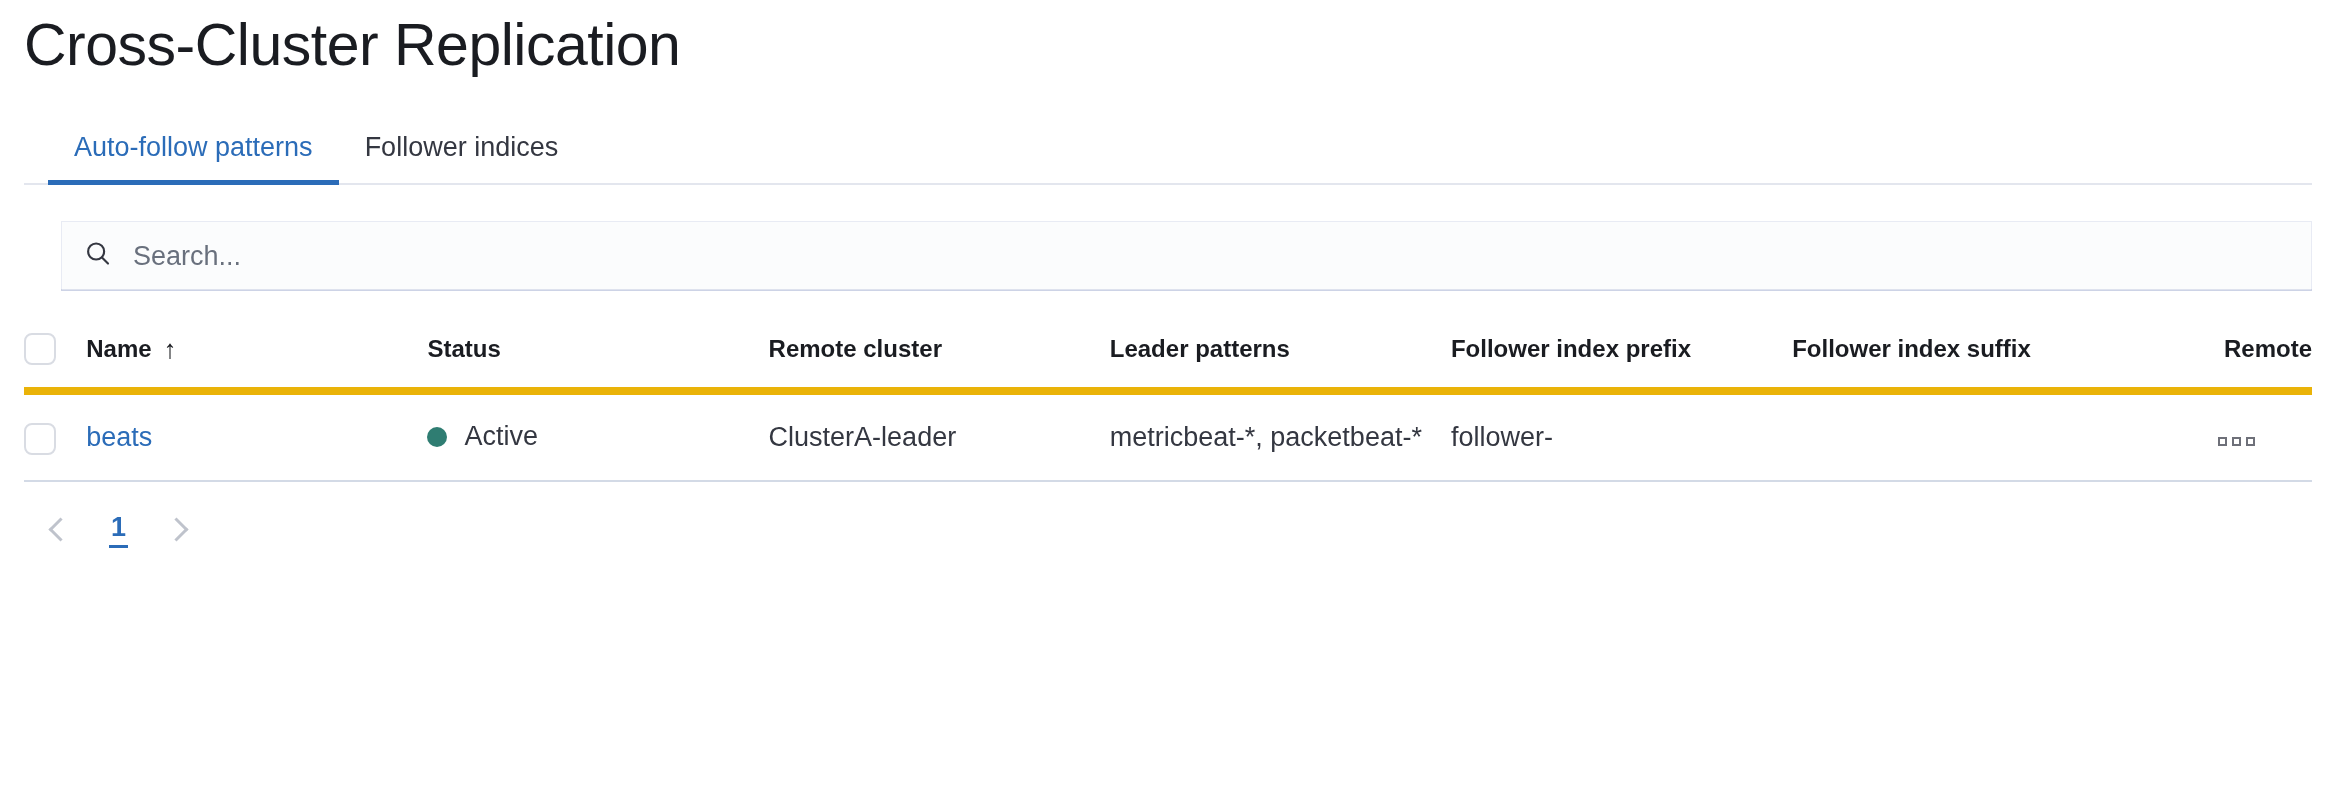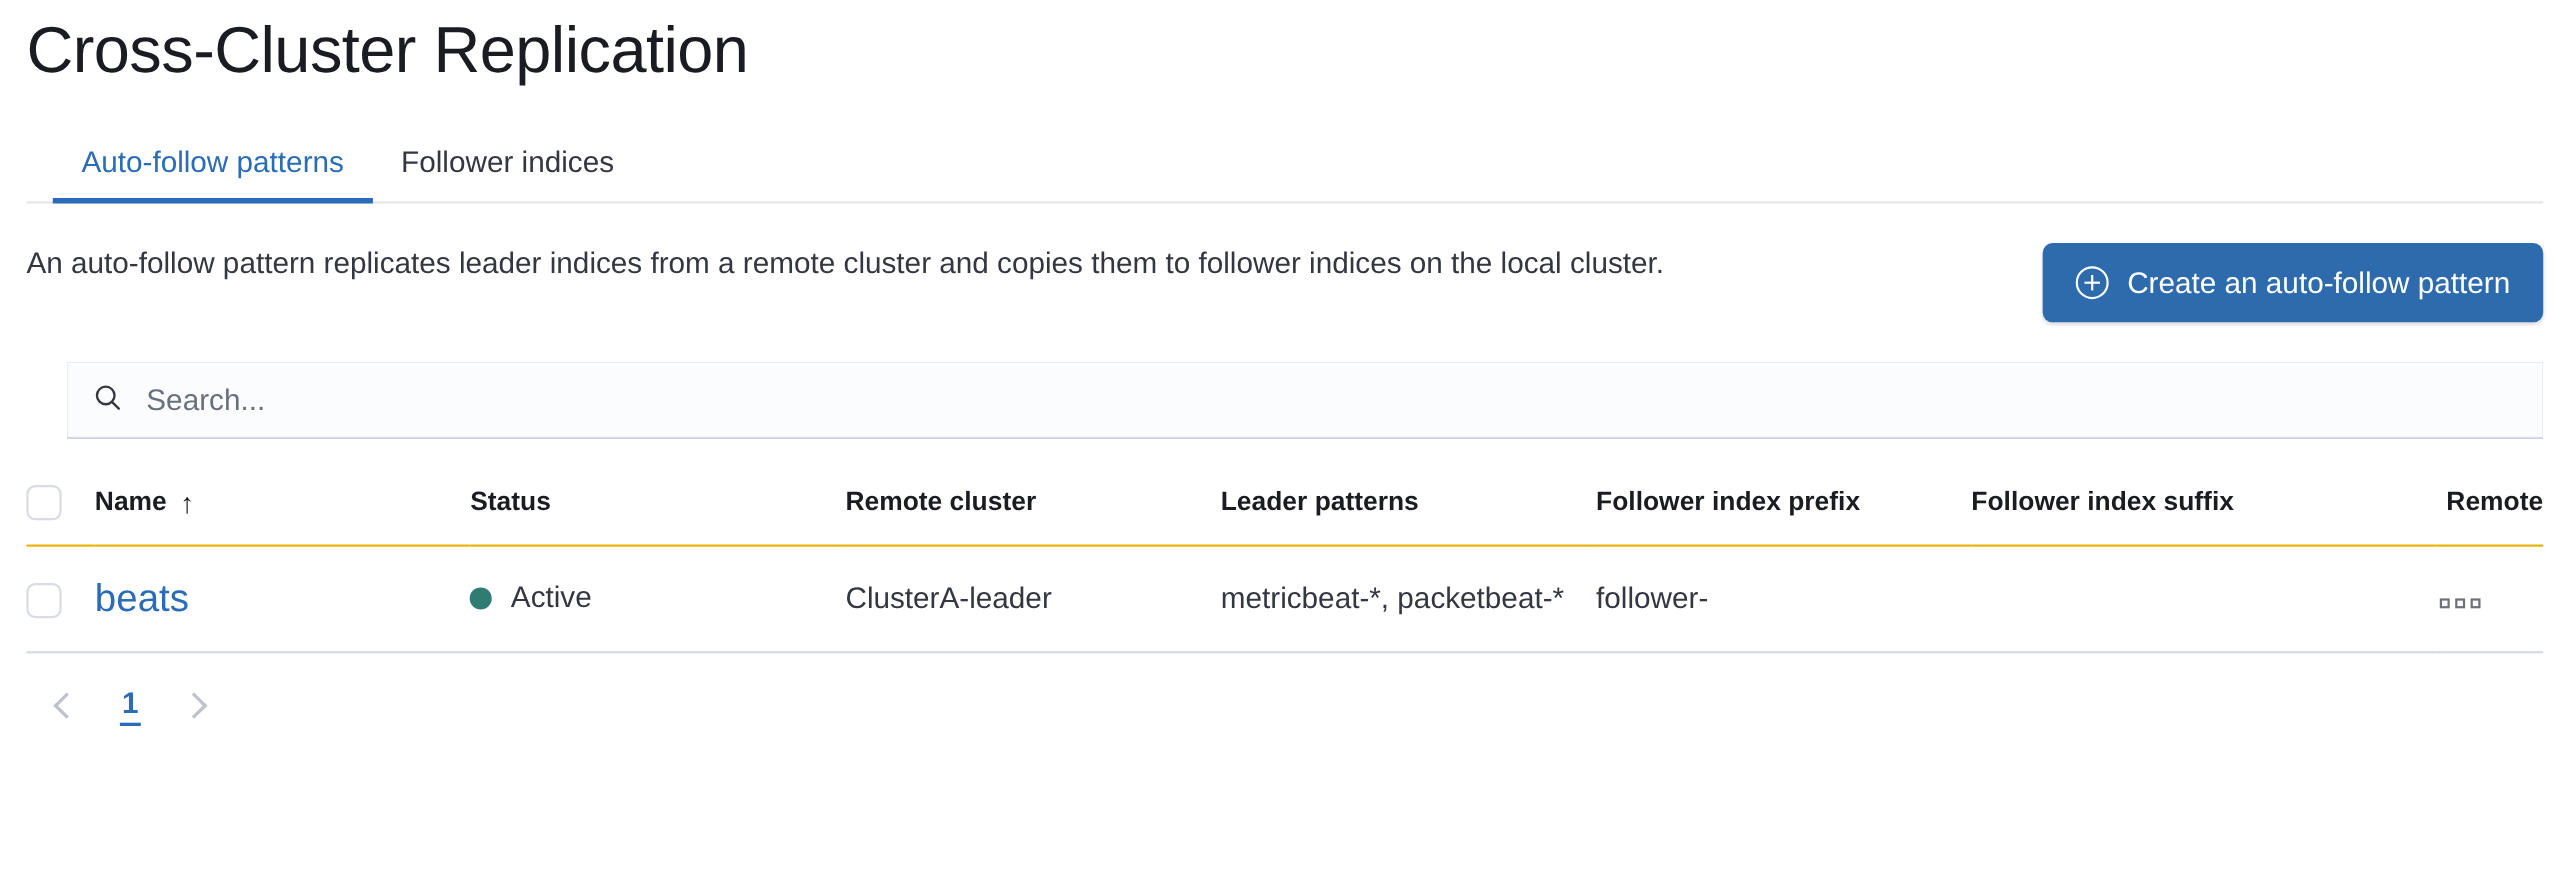--- a/index.html
+++ b/index.html
@@ -157,21 +157,21 @@
     text-align: left;
     vertical-align: middle;
     padding: 0;
   }
   .table thead th {
     font-size: 24px;
     font-weight: 700;
     color: #1A1C21;
     padding-bottom: 22px;
   }
-  .table thead tr { border-bottom: 2px solid #eab308; }
+  .table thead tr { border-bottom: 8px solid #eab308; }
   .table tbody tr { border-bottom: 2px solid #D3DAE6; }
   .table tbody td {
     font-size: 27px;
     color: #343741;
     padding-top: 22px;
     padding-bottom: 22px;
     line-height: 1.45;
   }
 
   .col-check { width: 62px; }
@@ -207,21 +207,21 @@
     font-weight: 400;
     line-height: 1;
     display: inline-block;
     color: #1A1C21;
   }
 
   .name-link {
     color: #2B6CB8;
     text-decoration: none;
     cursor: pointer;
-    font-size: 35px;
+    font-size: 27px;
   }
 
   .status-cell {
     display: inline-flex;
     align-items: center;
     gap: 17px;
     justify-content: flex-end;
   }
   .status-dot {
     width: 20px; height: 20px;
@@ -310,27 +310,20 @@
 
 <div class="page">
 
   <h1 class="page-title">Cross-Cluster Replication</h1>
 
   <div class="tabs">
     <button class="tab active">Auto-follow patterns</button>
     <button class="tab">Follower indices</button>
   </div>
 
-  <div class="intro">
-    <div class="intro-text">An auto-follow pattern replicates leader indices from a remote cluster and copies them to follower indices on the local cluster.</div>
-    <button class="cta-button">
-      <span class="plus-circle"></span>
-      <span>Create an auto-follow pattern</span>
-    </button>
-  </div>
 
   <div class="search-wrap">
     <span class="search-icon">
       <svg width="30" height="30" viewBox="0 0 24 24" fill="none" stroke="#343741" stroke-width="1.7">
         <circle cx="10.5" cy="10" r="6.4"></circle>
         <line x1="15.2" y1="14.8" x2="20" y2="19.6" stroke-linecap="round"></line>
       </svg>
     </span>
     <input class="search-input" type="text" placeholder="Search..." style="">
   </div>

